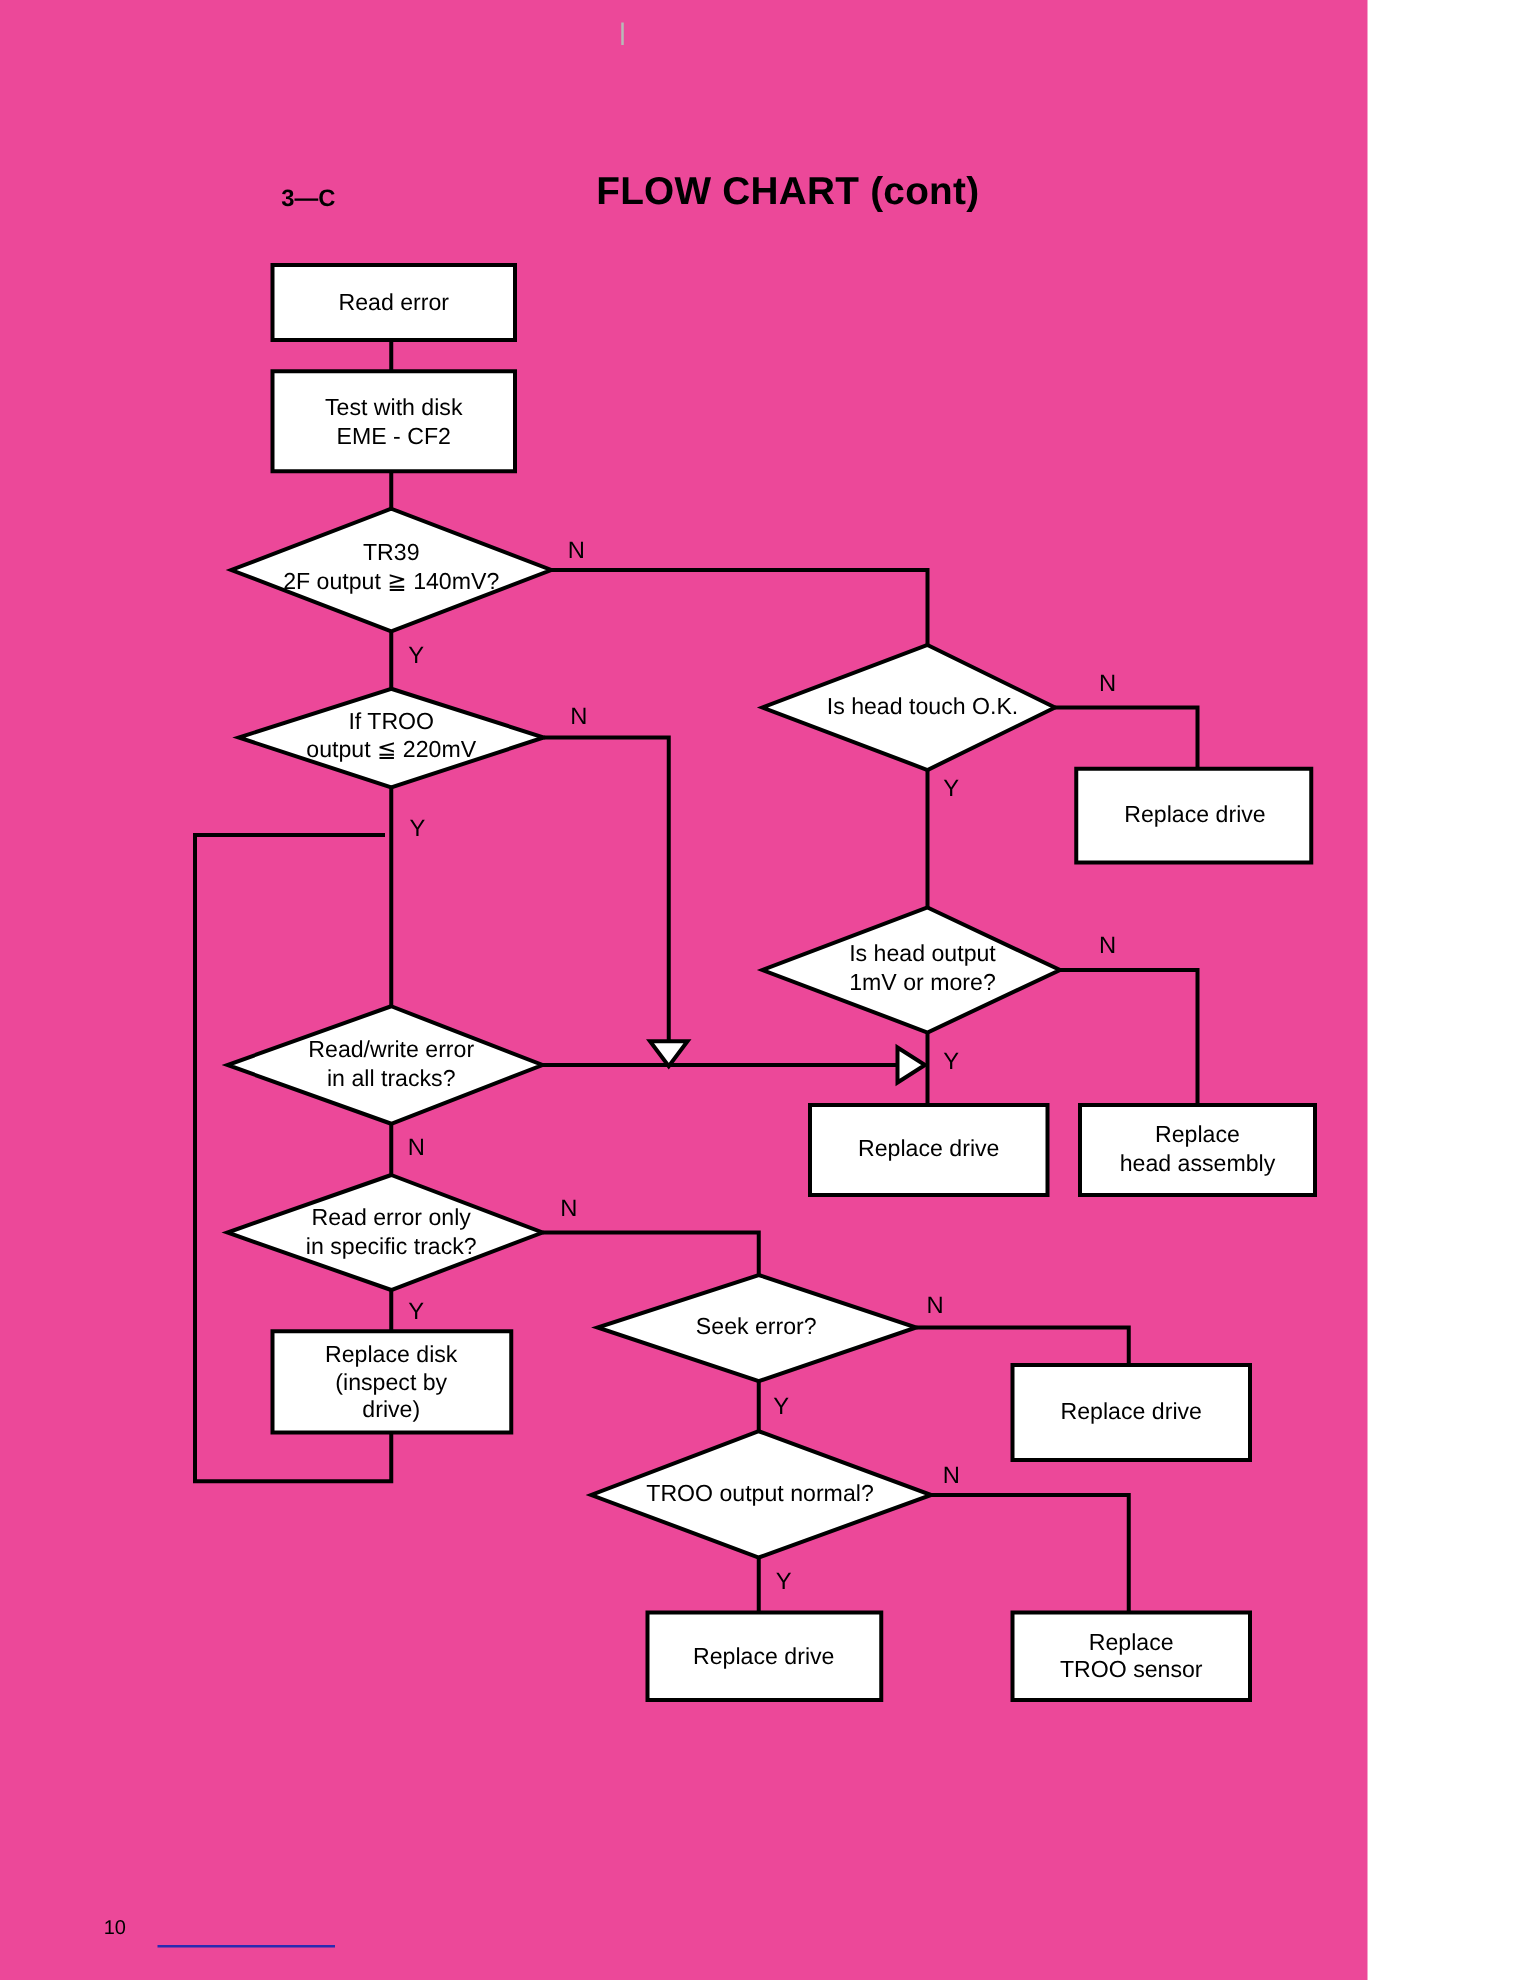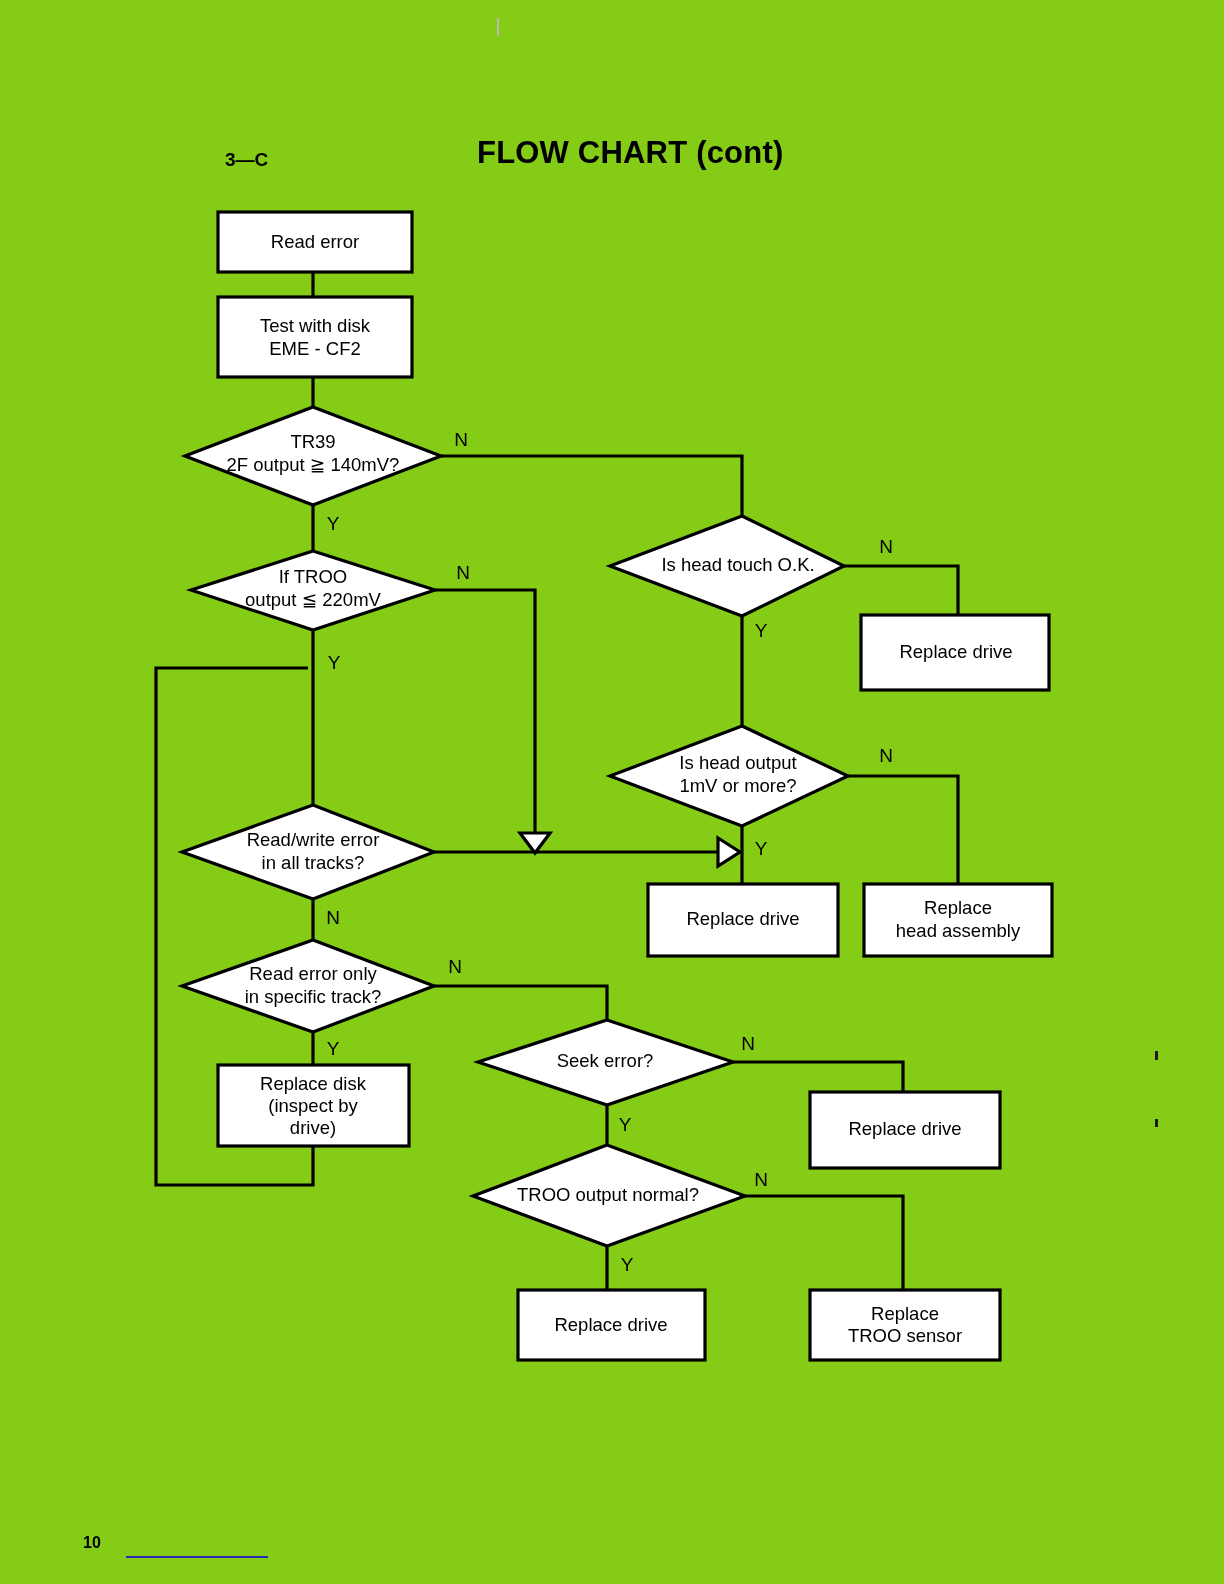--- a/index.html
+++ b/index.html
@@ -5,23 +5,23 @@
   html, body {
     margin: 0;
     padding: 0;
     background: #ffffff;
   }
   body {
     font-family: "Liberation Sans", sans-serif;
   }
   #page {
     position: relative;
-    width: 1224px;
+    width: 1094px;
     height: 1584px;
-    background: #84cc16;
+    background: #ec4899;
     overflow: hidden;
   }
   svg#flow {
     position: absolute;
     left: 0;
     top: 0;
     width: 1224px;
     height: 1584px;
   }
   .shape {
@@ -70,21 +70,21 @@
     position: absolute;
     font-family: "Liberation Sans", sans-serif;
     font-weight: bold;
     font-size: 19px;
     color: #000000;
     white-space: nowrap;
   }
   .page-number {
     position: absolute;
     font-family: "Liberation Sans", sans-serif;
-    font-weight: bold;
+    font-weight: normal;
     font-size: 16px;
     color: #000000;
   }
   .footer-rule {
     position: absolute;
     height: 2px;
     background: #2a2ab0;
   }
   .scan-speck {
     position: absolute;

